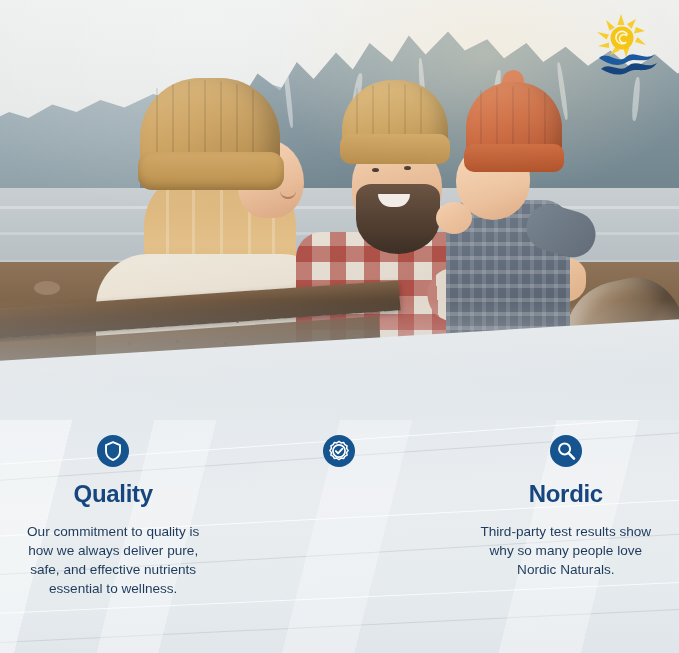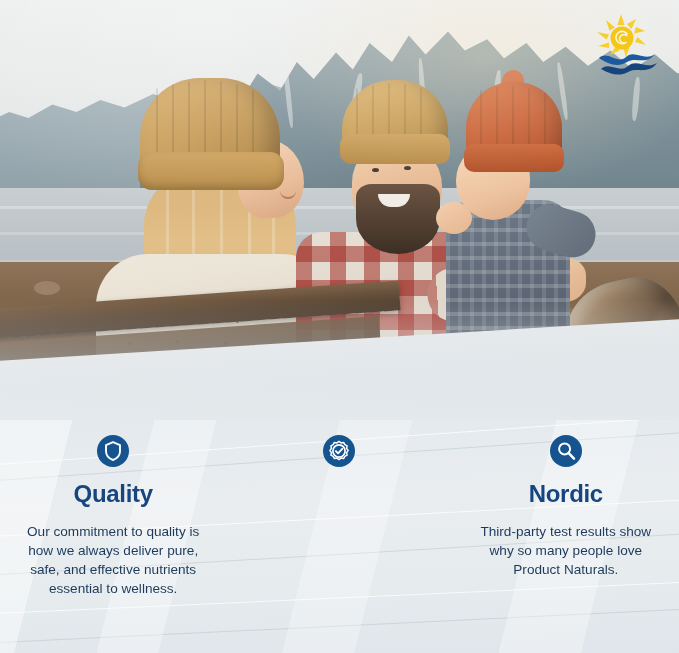--- a/index.html
+++ b/index.html
@@ -375,21 +375,21 @@
       <div class="icon-wrap">
         <svg viewBox="0 0 32 32" width="32" height="32" aria-hidden="true">
           <circle cx="16" cy="16" r="16" fill="#15548F"></circle>
           <circle cx="14.6" cy="13.9" r="5.5" fill="none" stroke="#FFFFFF" stroke-width="2"></circle>
           <path d="M18.7 18.1 L24 23.6" stroke="#FFFFFF" stroke-width="2.6" stroke-linecap="round"></path>
         </svg>
       </div>
       <h3>
         <span>Nordic</span><br>
       </h3>
-      <p>Third-party test results show why so many people love Product Naturals.</p>
+      <p>Third-party test results show why so many people love Nordic Naturals.</p>
     </div>
   </div>
 
   <div class="logo">
     <svg viewBox="0 0 72 66" width="72" height="66" aria-hidden="true">
       <g>
         <path d="M30 2 L33.5 13 L26.5 13 Z" fill="#F7CE2E"></path>
         <path d="M45 7 L40.5 17 L36 12 Z" fill="#F7CE2E"></path>
         <path d="M54 19 L43 21.5 L45 15 Z" fill="#F7CE2E"></path>
         <path d="M55 33 L44 30 L46.5 25 Z" fill="#F7CE2E"></path>

